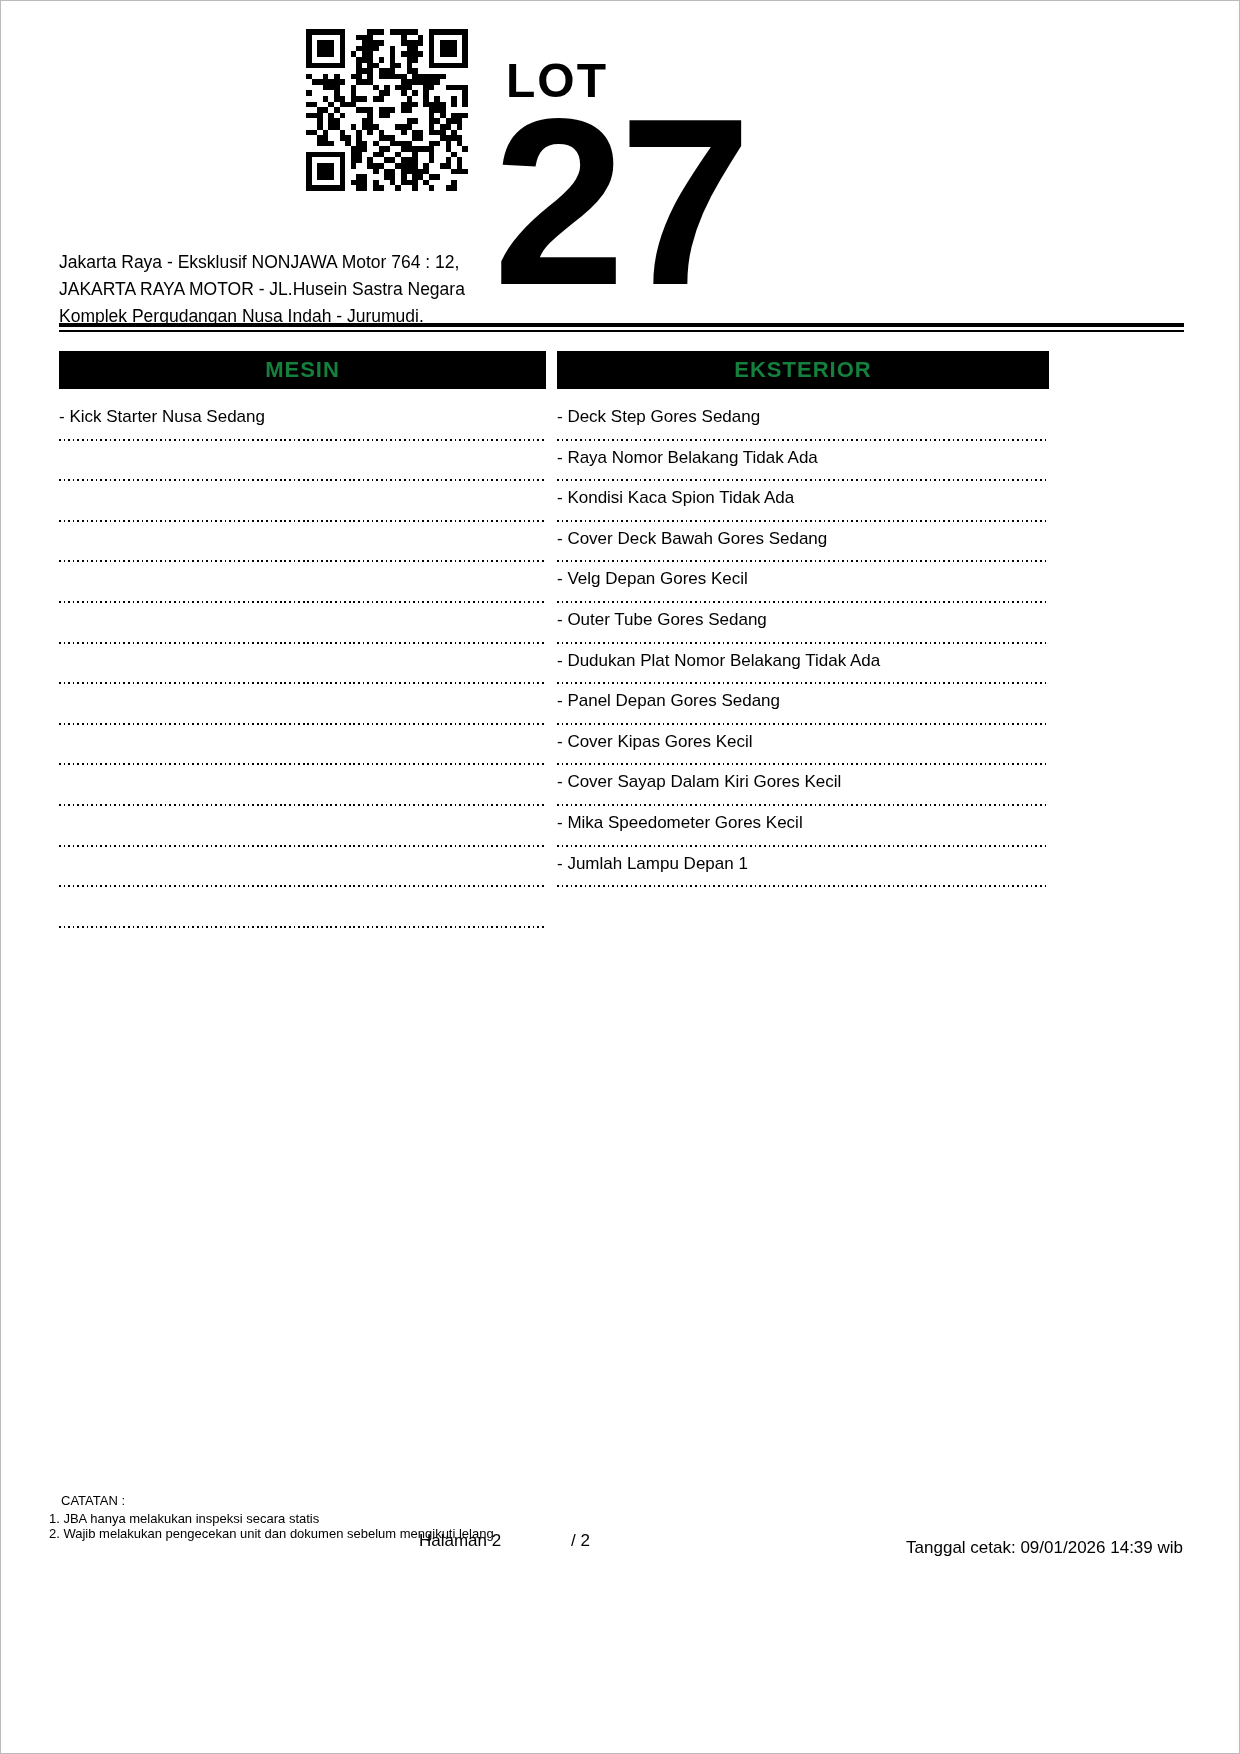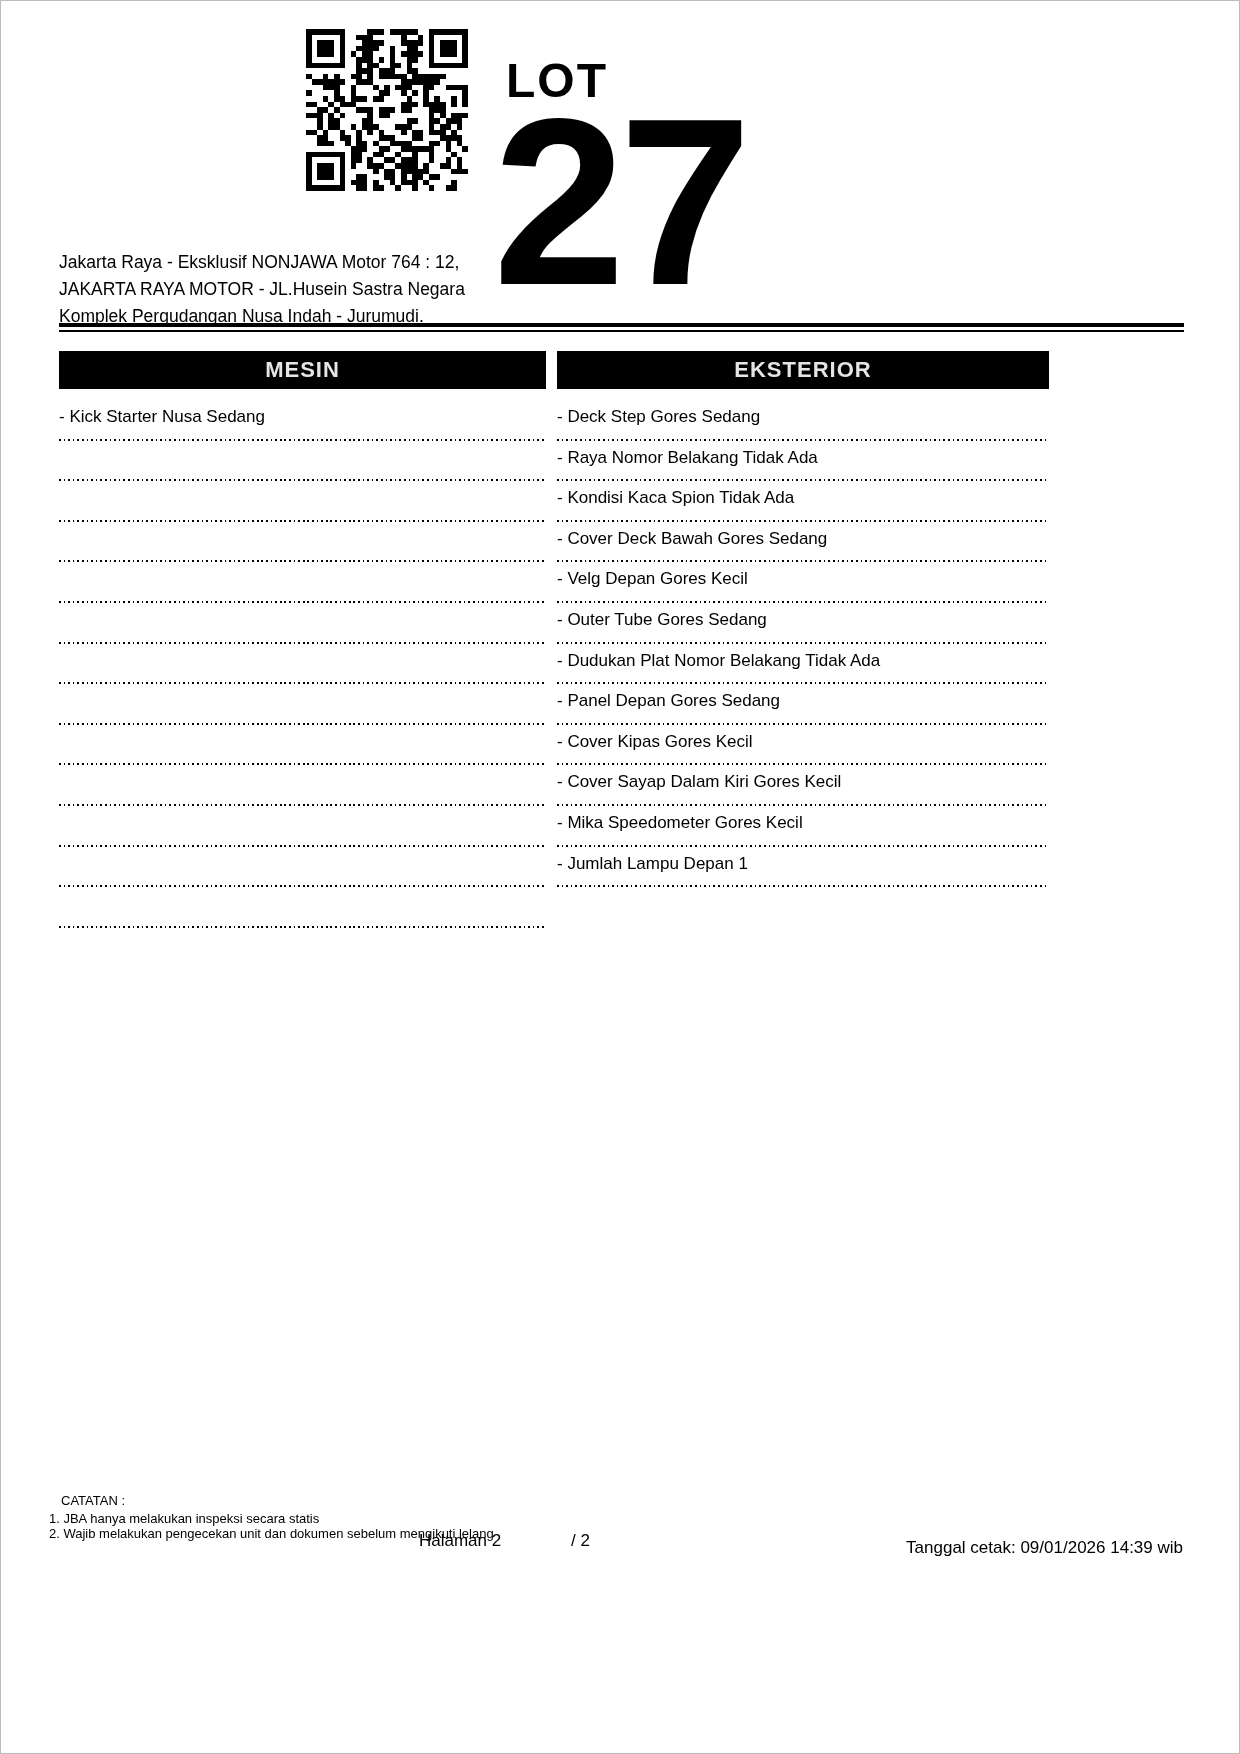--- a/index.html
+++ b/index.html
@@ -40,21 +40,21 @@
   }
   .double-line .thick { height:4px; background:#000; }
   .double-line .thin  { height:2px; background:#000; margin-top:3px; }
 
   
   .col { position:absolute; top:350px; }
   .col-left  { left:58px;  width:487px; }
   .col-right { left:556px; width:492px; }
 
   .col-header {
-    height:38px; background:#000; color:#e5e5e5;
+    height:38px; background:#000; color:#15803d;
     font-size:22px; font-weight:bold; letter-spacing:1px;
     display:flex; align-items:center; justify-content:center;
   }
   .rows { margin-top:11px; }
   .row {
     position:relative; height:40.6px;
   }
   .row .row-text {
     display:block; padding-top:7px;
     font-size:17px; line-height:20px;

